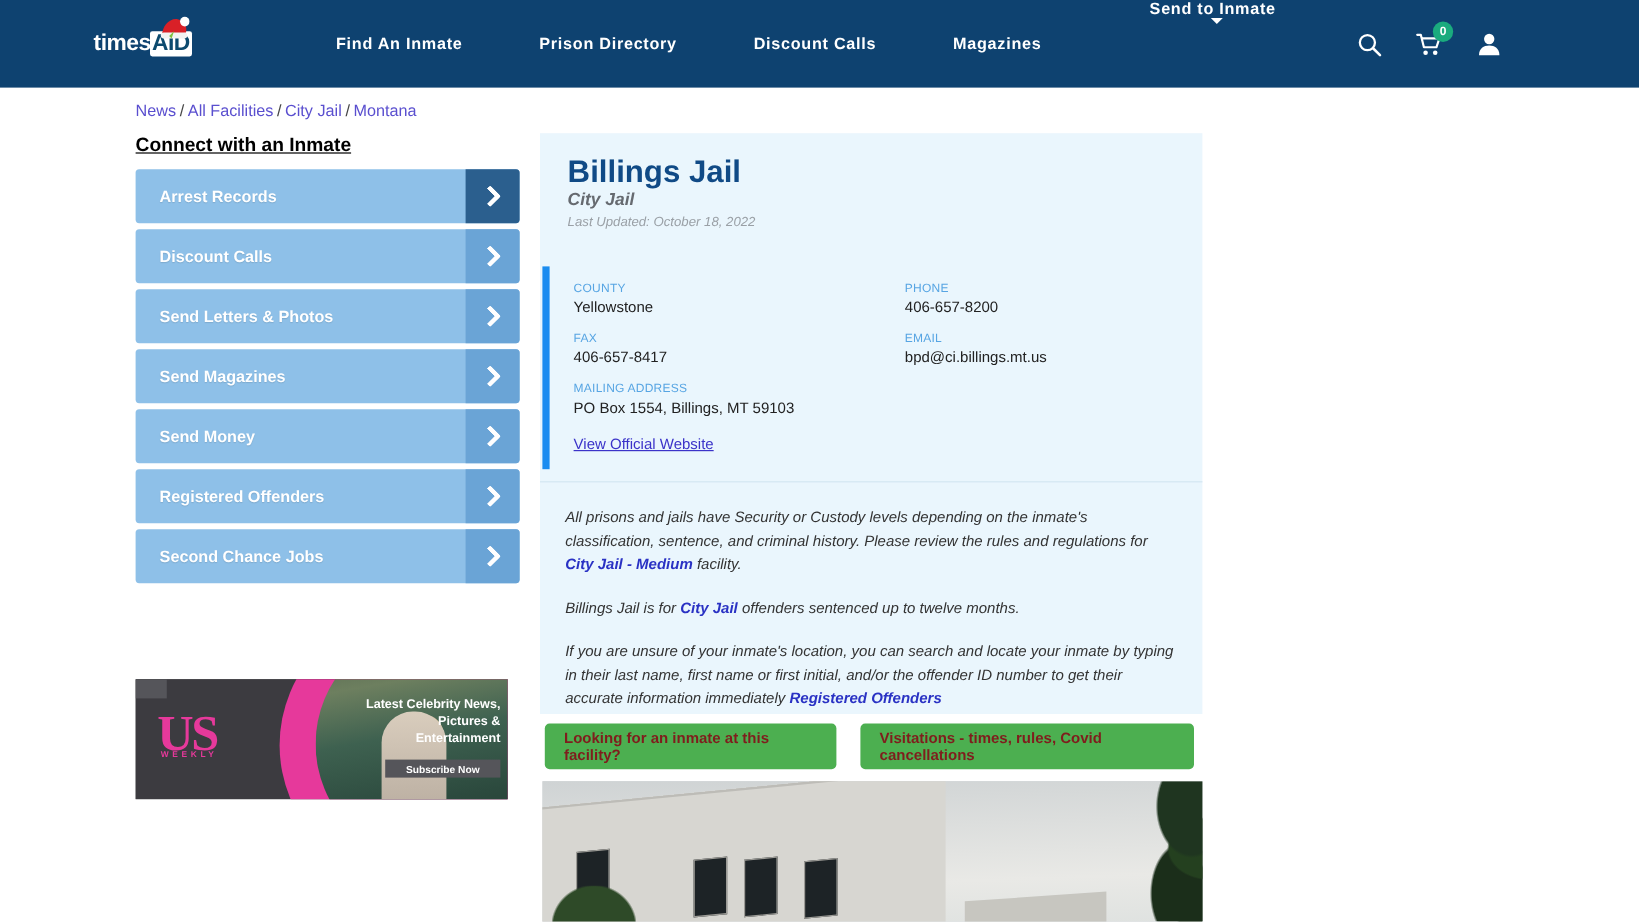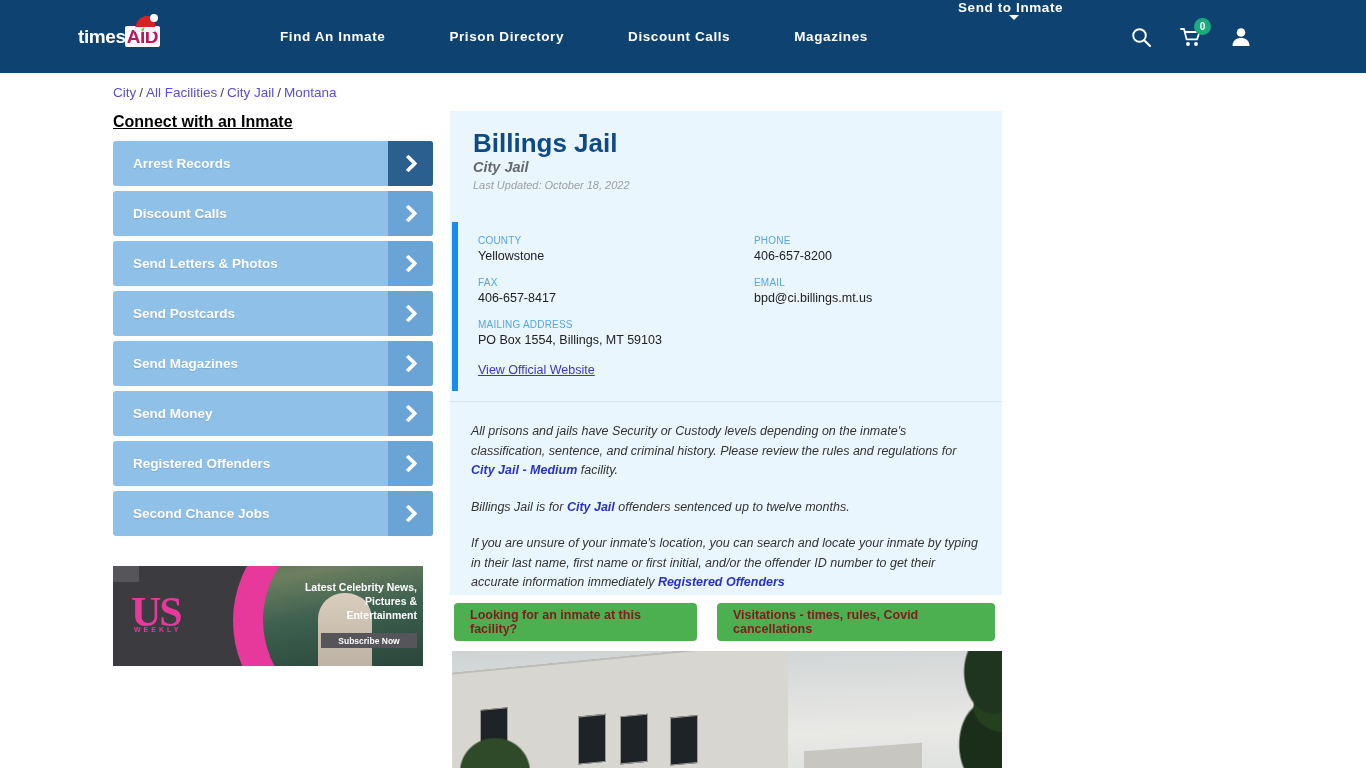--- a/index.html
+++ b/index.html
@@ -20,21 +20,21 @@
   }
   .logo-wrap {
     position: absolute; left: 78px; top: 22px;
     width: 110px; height: 30px;
   }
   .logo-text {
     font-size: 19px; font-weight: bold; color: #ffffff;
     letter-spacing: -0.4px; line-height: 30px; white-space: nowrap;
   }
   .logo-text .aid {
-    background: #ffffff; color: #be185d; padding: 0 2px;
+    background: #ffffff; color: #0c4a6e; padding: 0 2px;
     border-radius: 2px; margin-left: -1px;
   }
   .santa-hat {
     position: absolute; left: 54px; top: -9px;
     width: 26px; height: 20px; pointer-events: none;
   }
   .nav-links {
     position: absolute; left: 248px; top: 0;
     height: 73px; display: flex; align-items: center;
   }
@@ -307,46 +307,40 @@
     <div class="icon-btn">
       <svg viewBox="0 0 22 22" width="22" height="22">
         <circle cx="11" cy="6.5" r="4.3" fill="#fff"></circle>
         <path d="M2.5 20 C2.5 14.6 6.4 12 11 12 C15.6 12 19.5 14.6 19.5 20 Z" fill="#fff"></path>
       </svg>
     </div>
   </div>
 </div>
 
 <div class="breadcrumb">
-  <a href="#">City</a><span class="sep">/</span><a href="#">All Facilities</a><span class="sep">/</span><a href="#">City Jail</a><span class="sep">/</span><a href="#">Montana</a>
+  <a href="#">News</a><span class="sep">/</span><a href="#">All Facilities</a><span class="sep">/</span><a href="#">City Jail</a><span class="sep">/</span><a href="#">Montana</a>
 </div>
 
 <div class="side-title">Connect with an Inmate</div>
 
 <div class="side-list">
   <div class="side-btn active">
     <span class="lbl">Arrest Records</span>
     <span class="side-arrow">
         <span class="chev"></span>
       </span>
   </div>
   <div class="side-btn">
     <span class="lbl">Discount Calls</span>
     <span class="side-arrow">
         <span class="chev"></span>
       </span>
   </div>
   <div class="side-btn">
     <span class="lbl">Send Letters &amp; Photos</span>
-    <span class="side-arrow">
-        <span class="chev"></span>
-      </span>
-  </div>
-  <div class="side-btn">
-    <span class="lbl">Send Postcards</span>
     <span class="side-arrow">
         <span class="chev"></span>
       </span>
   </div>
   <div class="side-btn">
     <span class="lbl">Send Magazines</span>
     <span class="side-arrow">
         <span class="chev"></span>
       </span>
   </div>

